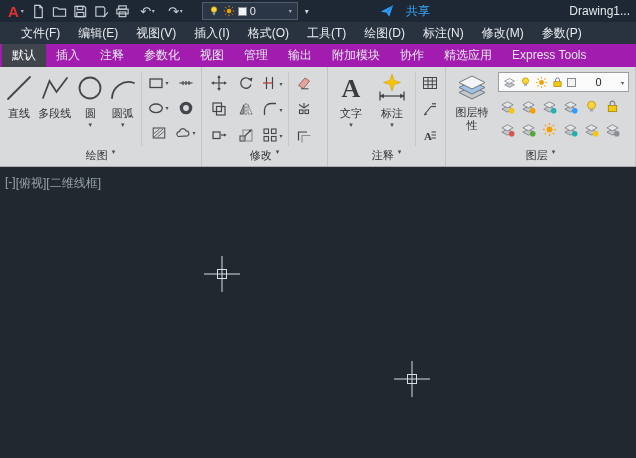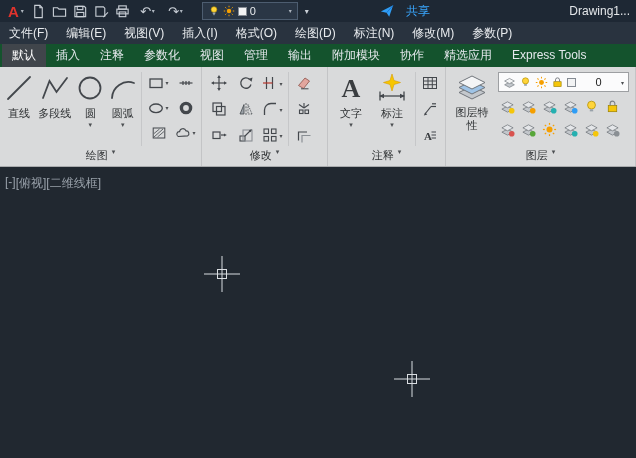--- a/index.html
+++ b/index.html
@@ -18,23 +18,23 @@
   .qat-combo{display:flex;align-items:center;gap:3px;height:18px;padding:0 5px;margin-left:12px;
     background:#2a3645;border:1px solid #4d5d70;color:#e8ebee;font-size:11px;min-width:96px;}
   .qat-combo svg{width:12px;height:12px;}
   .swatch{width:9px;height:9px;background:#f2f3f4;border:1px solid #858b93;display:inline-block;}
   .qat-more{color:#c9cfd6;font-size:8px;margin-left:6px;}
   .share{display:flex;align-items:center;gap:12px;margin-left:70px;color:#3aa7ff;font-size:12px;}
   .share svg{width:14px;height:14px;}
   .title-text{margin-left:auto;color:#e4e7ea;font-size:12px;white-space:nowrap;padding-right:2px;text-align:right;}
 
   
-  .menubar{height:22px;background:#29333f;display:flex;align-items:center;padding:0 0;}
+  .menubar{height:22px;background:#29333f;display:flex;align-items:center;padding:0 12px;}
   .menu-item{padding:0 9px;font-size:12px;color:#e8ebee;line-height:22px;white-space:nowrap;}
-  .tabrow{height:23px;background:#14532d;display:flex;align-items:flex-end;padding-left:2px;}
+  .tabrow{height:23px;background:#a21caf;display:flex;align-items:flex-end;padding-left:2px;}
   .tab{padding:0 10px;font-size:12px;color:#e4e8ec;line-height:23px;white-space:nowrap;}
   .tab.active{background:#40454b;color:#fff;}
 
   
   .ribbon{display:flex;height:100px;background:#d9dadb;border-bottom:1px solid #a9abad;}
   .panel{display:flex;flex-direction:column;border-right:1px solid #c3c4c6;}
   .p-draw{width:202px;}.p-modify{width:126px;}.p-annot{width:118px;}.p-layers{flex:1;}
   .panel-body{flex:1;display:flex;align-items:flex-start;padding:3px 2px 0 3px;}
   .panel-footer{height:18px;display:flex;justify-content:center;gap:4px;
     font-size:11px;color:#2e3133;width:100%;}
@@ -149,20 +149,21 @@
     <span class="title-text">Drawing1...</span>
   </header>
 
   <nav class="menubar">
 
   <button class="menu-item">文件(F)</button>
       <button class="menu-item">编辑(E)</button>
       <button class="menu-item">视图(V)</button>
       <button class="menu-item">插入(I)</button>
       <button class="menu-item">格式(O)</button>
+      <button class="menu-item">工具(T)</button>
       <button class="menu-item">绘图(D)</button>
       <button class="menu-item">标注(N)</button>
       <button class="menu-item">修改(M)</button>
       <button class="menu-item">参数(P)</button>
     </nav>
 
   <div class="tabrow">
 
   <button class="tab active">默认</button>
       <button class="tab">插入</button>

